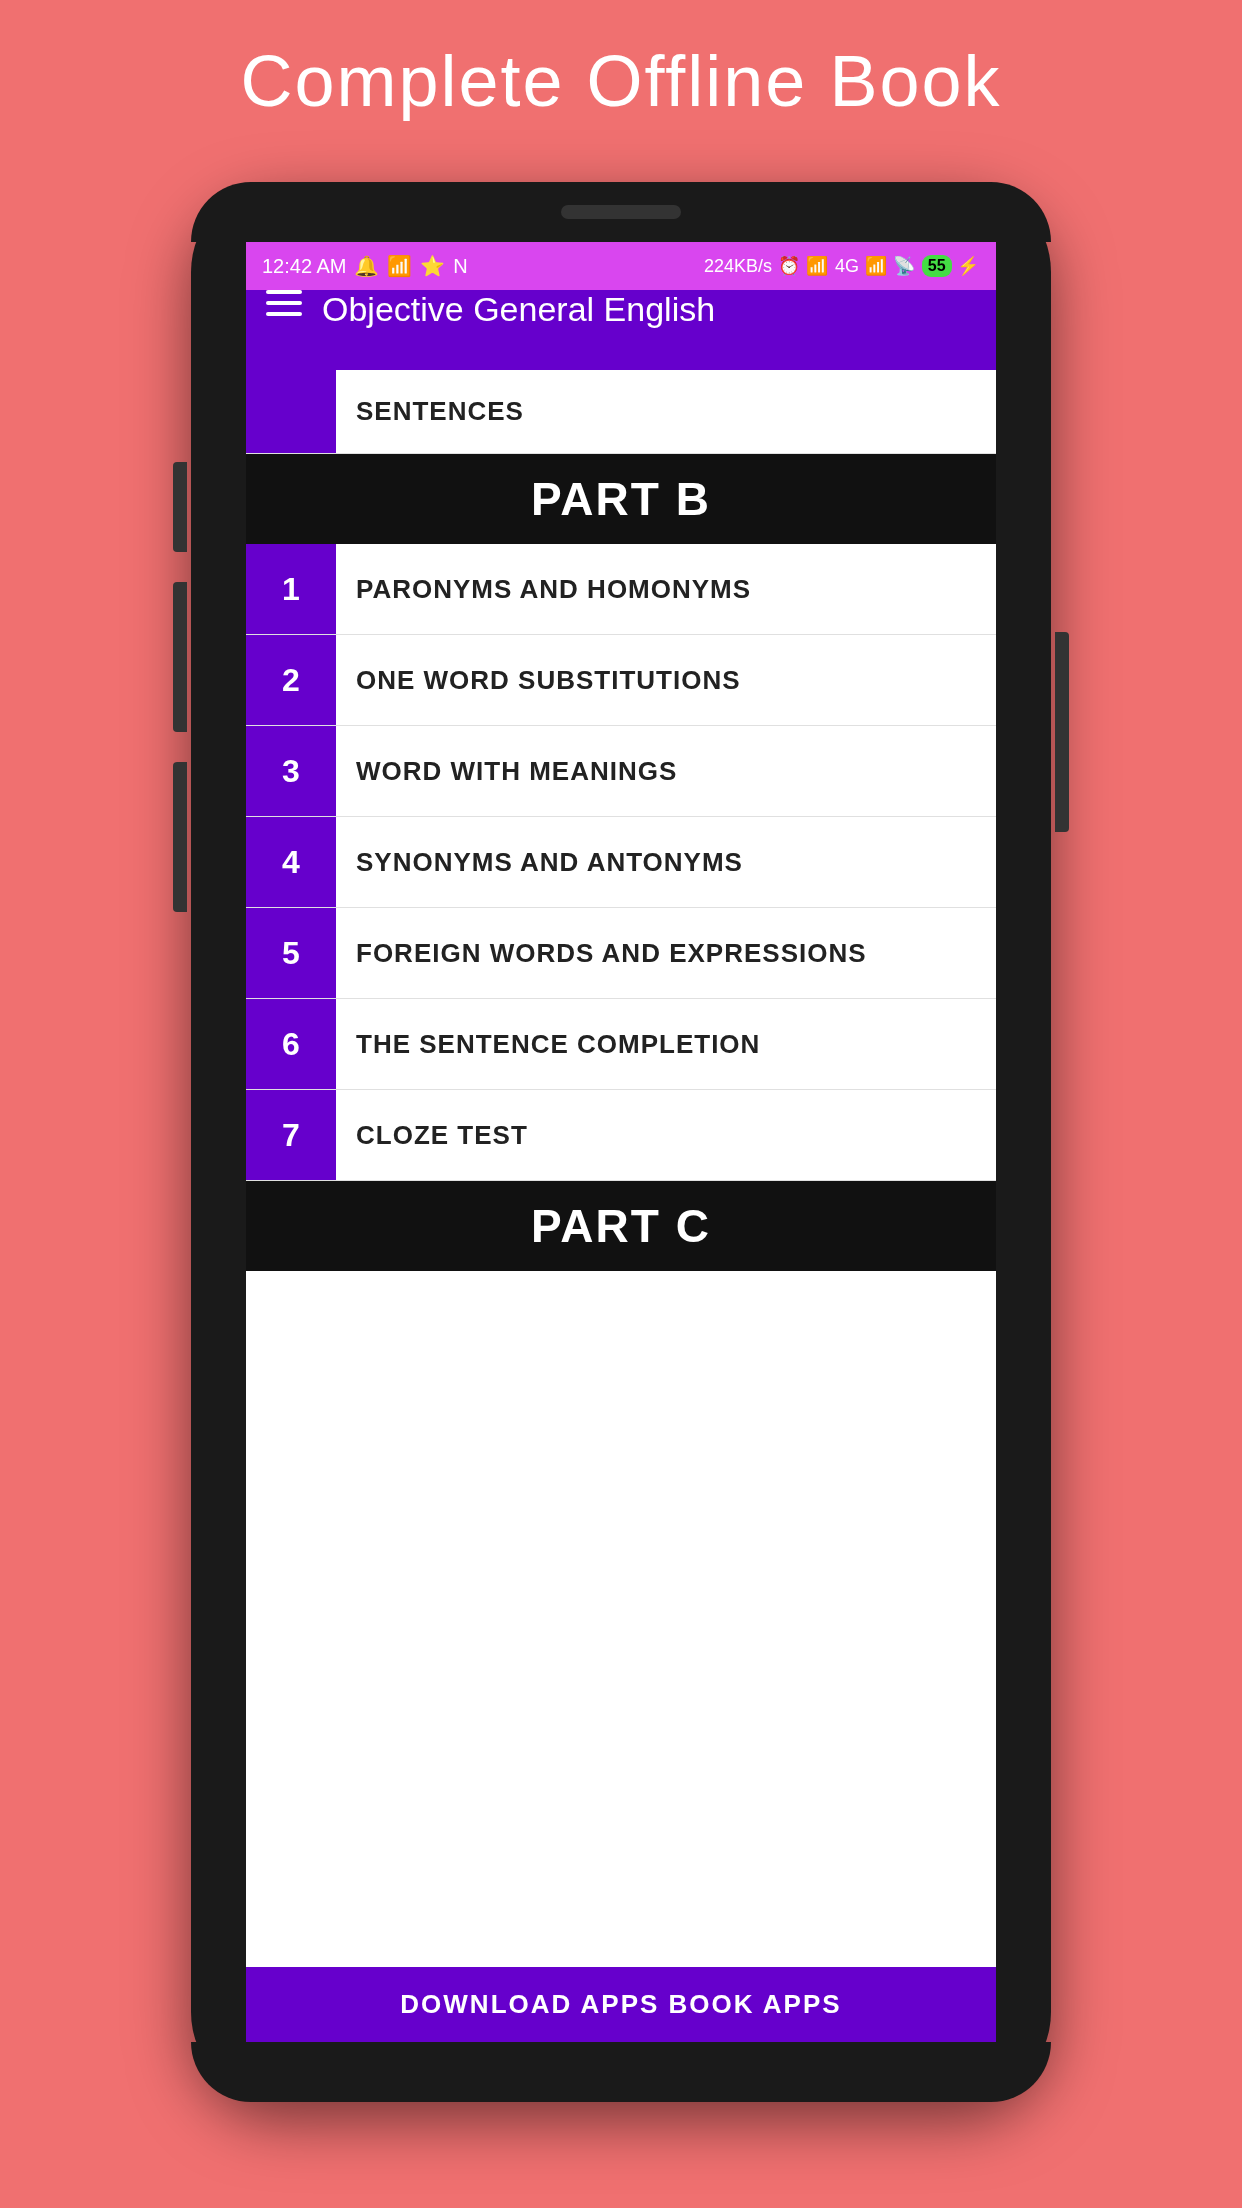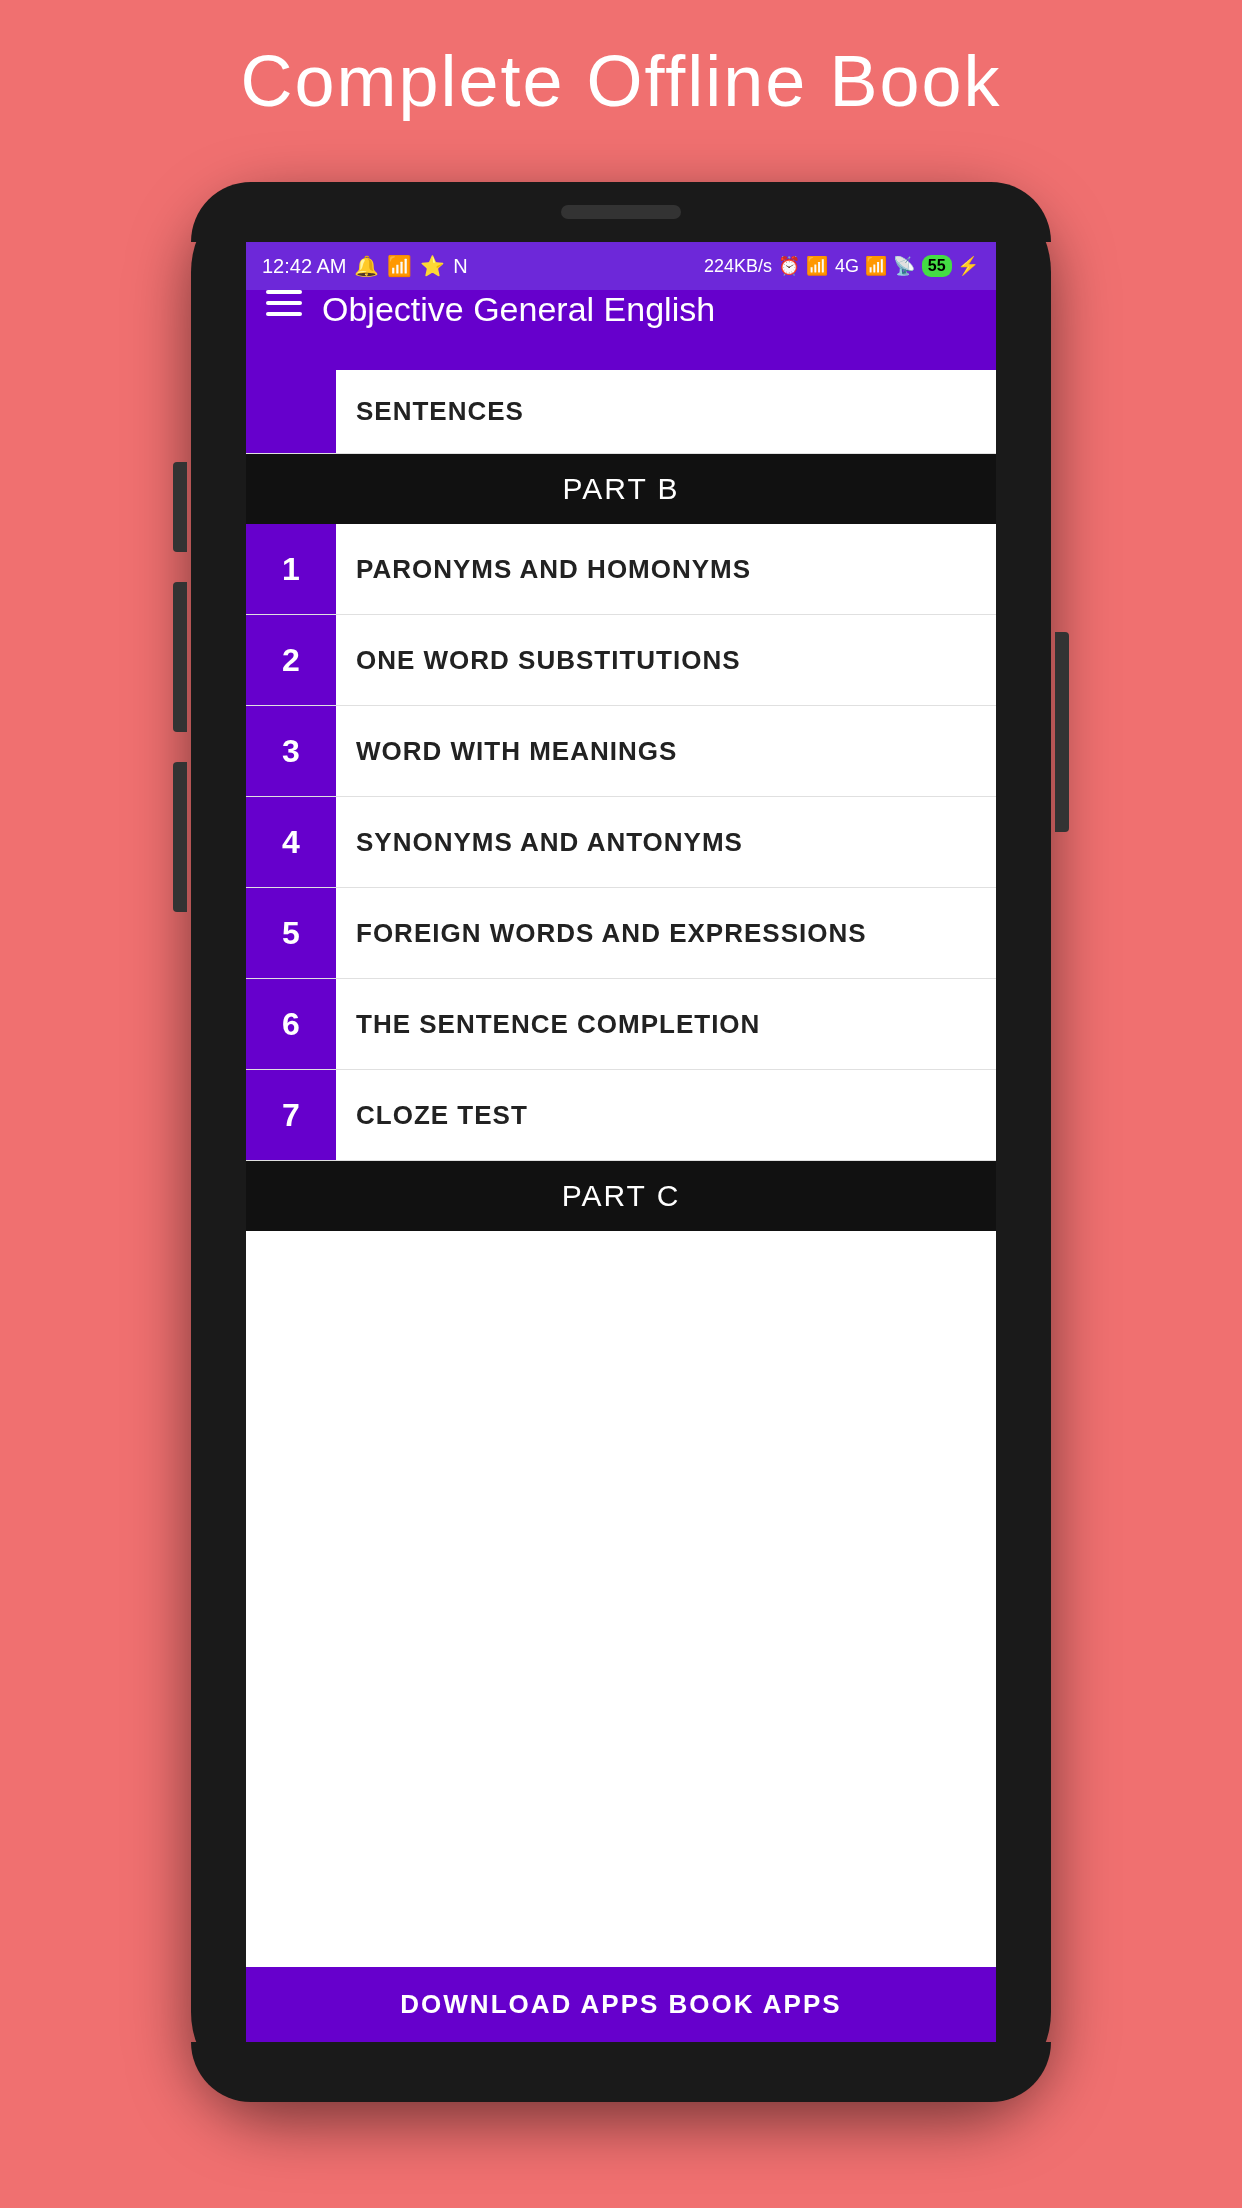--- a/index.html
+++ b/index.html
@@ -63,21 +63,21 @@
       flex: 1;
       background: white;
       overflow: hidden;
       display: flex;
       flex-direction: column;
       margin: 0 55px;
     }
 
     
     .status-bar {
-      background: #6d28d9;
+      background: #d946ef;
       color: white;
       font-size: 20px;
       padding: 8px 16px;
       display: flex;
       justify-content: space-between;
       align-items: center;
       height: 48px;
     }
 
     .status-left {
@@ -172,22 +172,22 @@
       letter-spacing: 1px;
       text-transform: uppercase;
     }
 
     
     .part-header {
       background: #111;
       color: white;
       text-align: center;
       padding: 18px;
-      font-size: 30px;
-      font-weight: normal;
+      font-size: 46px;
+      font-weight: bold;
       letter-spacing: 2px;
     }
 
     
     .list-item {
       display: flex;
       align-items: center;
       border-bottom: 1px solid #e0e0e0;
       min-height: 90px;
       cursor: pointer;

